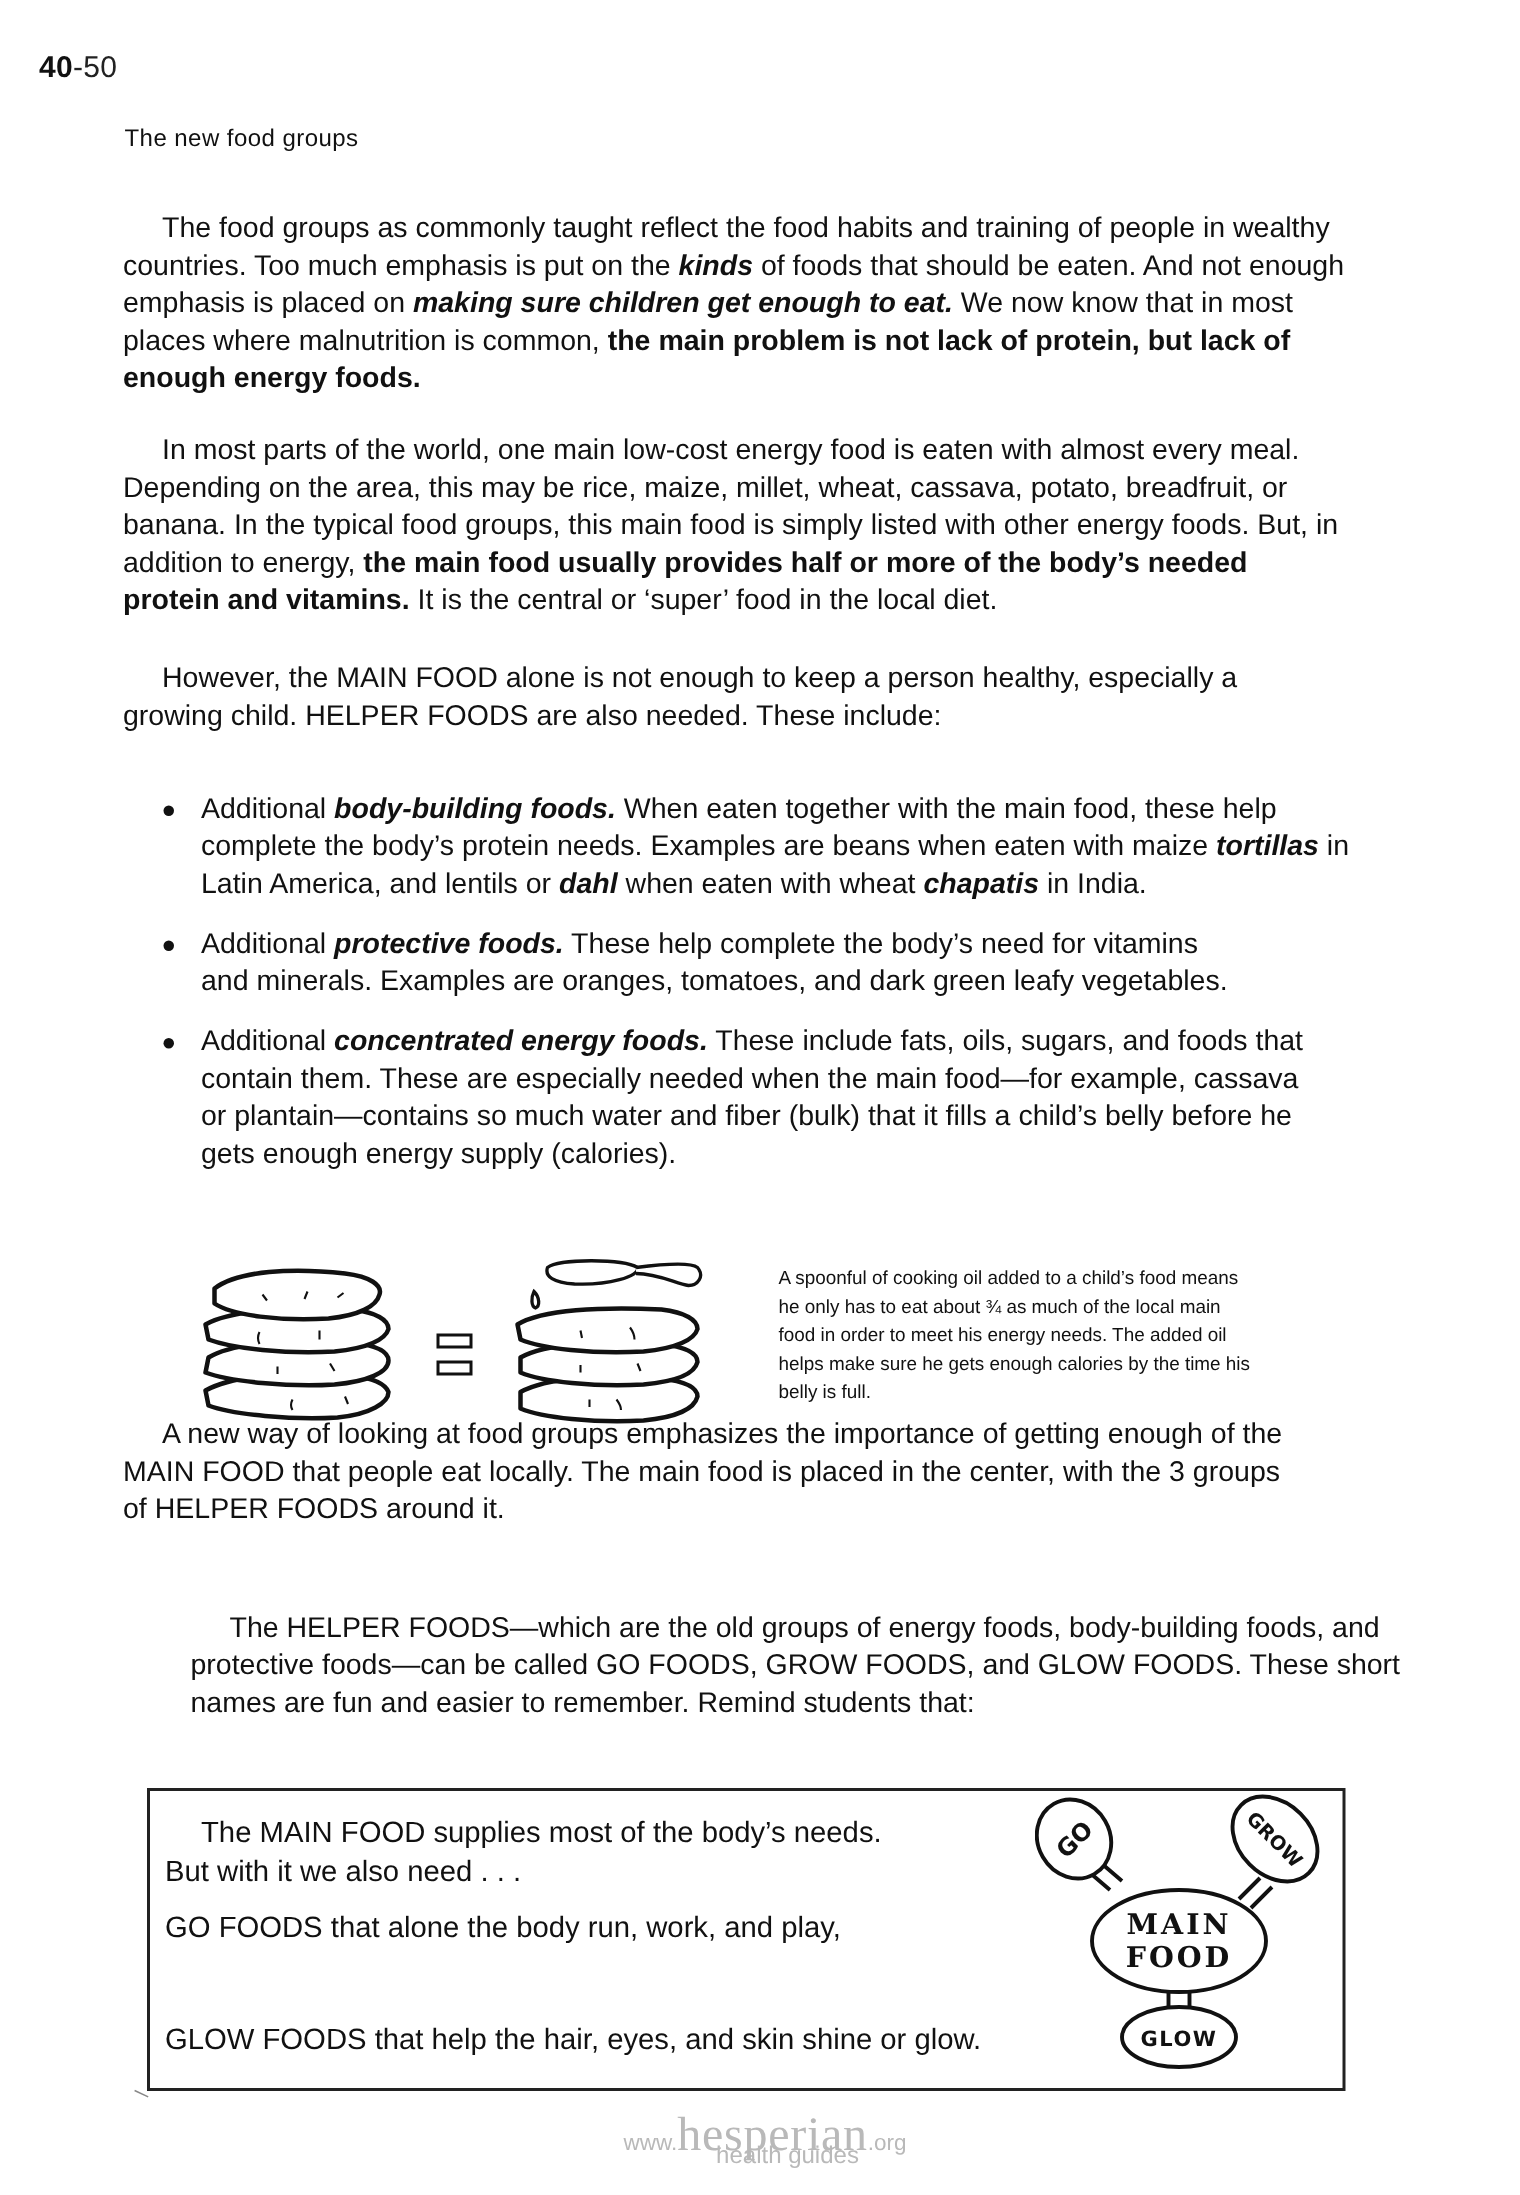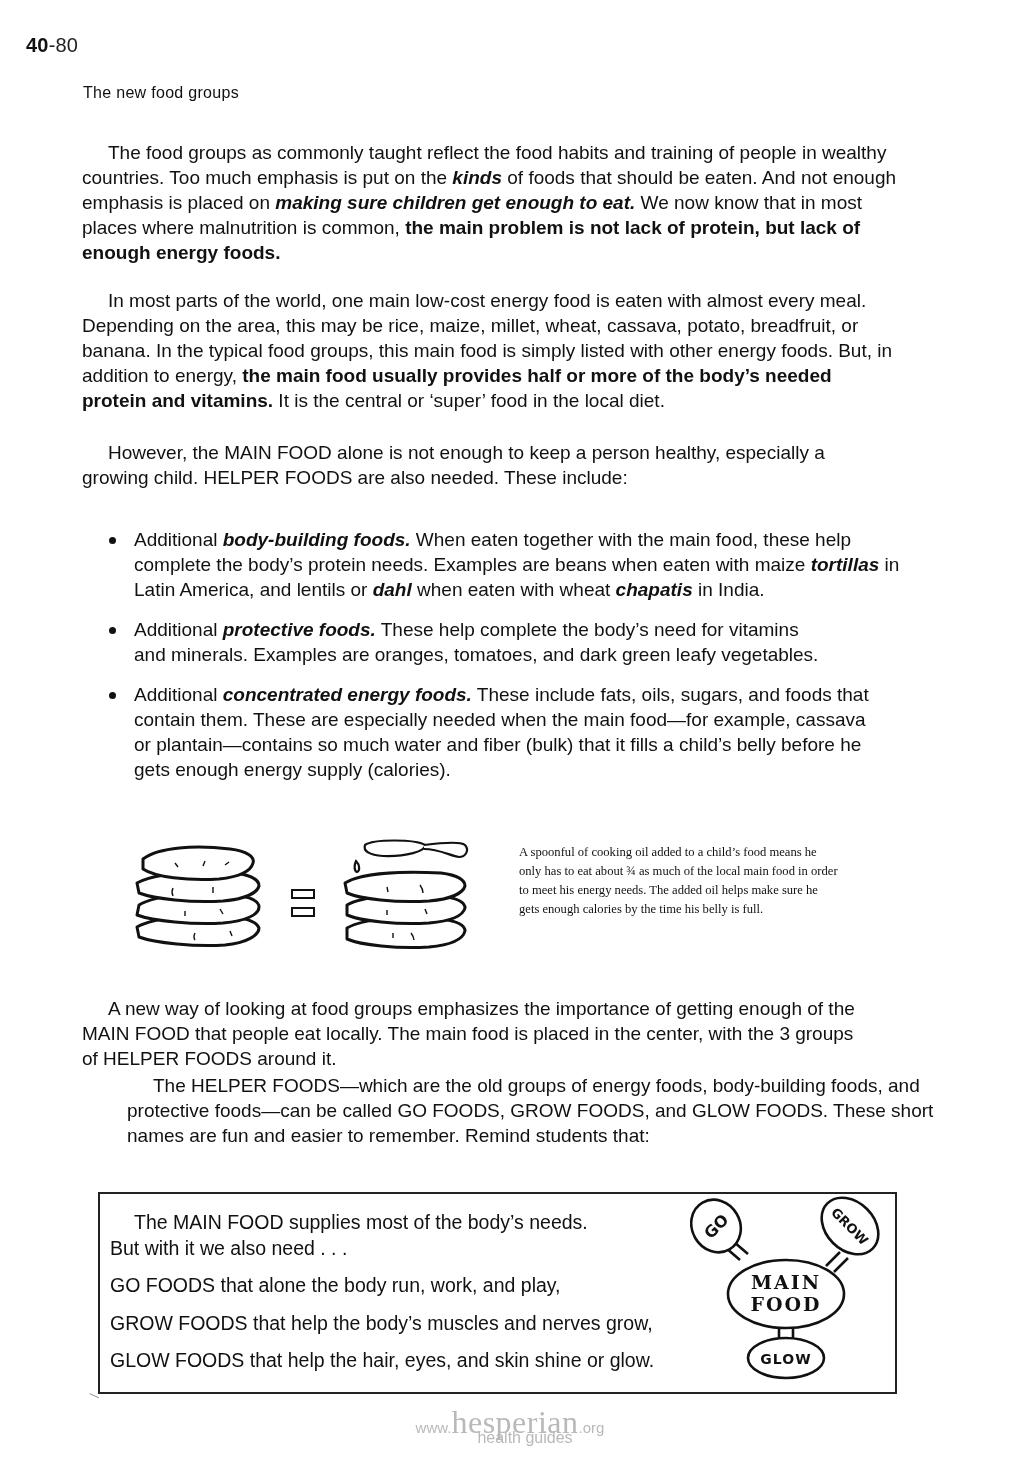--- a/index.html
+++ b/index.html
@@ -25,21 +25,21 @@
   ul.bullets { list-style: none; margin: 0; padding: 0; position: absolute; left: 106px; width: 800px; }
   ul.bullets li { position: relative; padding-left: 28px; font-size: 19px; line-height: 25px; }
   ul.bullets li .dot {
     position: absolute; left: 3px; top: 10px; width: 7px; height: 7px; border-radius: 50%; background: #111;
   }
   .figure {
     position: absolute; left: 125px; top: 835px; width: 380px; height: 125px;
   }
   .caption {
     position: absolute; left: 519px; top: 843px; width: 320px;
-    font-family: Liberation Serif, serif; font-size: 12.6px; line-height: 19px; color: #111;
+    font-family: Liberation Sans, sans-serif; font-size: 12.6px; line-height: 19px; color: #111;
   }
   .reminder-box {
     position: absolute; left: 98px; top: 1192px; width: 799px; height: 202px;
     border: 2px solid #222; box-sizing: border-box;
   }
   .reminder-line {
     position: absolute; left: 10px; font-size: 19.5px; line-height: 24px; white-space: nowrap;
   }
   .diagram { position: absolute; left: 690px; top: 1196px; width: 200px; height: 186px; }
   .footer {
@@ -49,21 +49,21 @@
   .footer .brand { font-family: "Liberation Serif", serif; font-size: 32px; letter-spacing: 0.5px; }
   .footer .org { font-family: "Liberation Sans", sans-serif; font-size: 15px; }
   .footer .tag { font-family: "Liberation Sans", sans-serif; font-size: 16px; margin-top: -12px; margin-left: 30px; }
   .footer-row { display: flex; align-items: baseline; justify-content: center; }
   .corner-mark { position: absolute; left: 88px; top: 1395px; width: 10px; height: 6px; border-top: 1px solid #888; transform: rotate(25deg); }
 </style>
 </head>
 <body>
 
 <div class="page-number">
-  <span class="chap">40</span><span class="pg">-80</span>
+  <span class="chap">40</span><span class="pg">-50</span>
 </div>
 
 <h1 class="title">The new food groups</h1>
 
 <div class="para indent" style="top:140px; width:822px;"><span>The food groups as commonly taught reflect the food habits and training of people in wealthy countries. Too much emphasis is put on the </span><span class="bi">kinds</span><span> of foods that should be eaten. And not enough emphasis is placed on </span><span class="bi">making sure children get enough to eat.</span><span> We now know that in most places where malnutrition is common, </span><span class="b">the main problem is not lack of protein, but lack of enough energy foods.</span></div>
 
 <div class="para indent" style="top:288px; width:815px;"><span>In most parts of the world, one main low-cost energy food is eaten with almost every meal. Depending on the area, this may be rice, maize, millet, wheat, cassava, potato, breadfruit, or banana. In the typical food groups, this main food is simply listed with other energy foods. But, in addition to energy, </span><span class="b">the main food usually provides half or more of the body’s needed protein and vitamins.</span><span> It is the central or ‘super’ food in the local diet.</span></div>
 
 <div class="para indent" style="top:440px; width:800px;"><span>However, the MAIN FOOD alone is not enough to keep a person healthy, especially a growing child. HELPER FOODS are also needed. These include:</span></div>
 
@@ -118,29 +118,28 @@
     <g fill="#fff" stroke="#111" stroke-width="2.2">
       <path d="M240 10 C248 4 290 4 300 10 C302 16 280 22 258 21 C244 20 238 16 240 10 Z"></path>
       <path d="M299 10 C315 8 335 6 340 10 C345 16 340 22 334 22 C326 21 314 14 299 14"></path>
       <path d="M231 26 C229 30 229 36 232 37 C235 36 235 30 231 26 Z"></path>
     </g>
   </svg>
 </div>
 
 <div class="caption">A spoonful of cooking oil added to a child’s food means he only has to eat about ¾ as much of the local main food in order to meet his energy needs. The added oil helps make sure he gets enough calories by the time his belly is full.</div>
 
-<div class="para indent" style="top:996px; width:790px;"><span>A new way of looking at food groups emphasizes the importance of getting enough of the MAIN FOOD that people eat locally. The main food is placed in the center, with the 3 groups of HELPER FOODS around it.</span></div>
+<div class="para indent" style="top:944px; width:790px;"><span>A new way of looking at food groups emphasizes the importance of getting enough of the MAIN FOOD that people eat locally. The main food is placed in the center, with the 3 groups of HELPER FOODS around it.</span></div>
 
 <div class="para indent" style="top:1073px; width:812px;margin-left:45px;"><span>The HELPER FOODS—which are the old groups of energy foods, body-building foods, and protective foods—can be called GO FOODS, GROW FOODS, and GLOW FOODS. These short names are fun and easier to remember. Remind students that:</span></div>
 
 <div class="reminder-box">
   <div class="reminder-line" style="top:16px; left:34px;">The MAIN FOOD supplies most of the body’s needs.</div>
   <div class="reminder-line" style="top:42px;">But with it we also need . . .</div>
   <div class="reminder-line" style="top:79px;">GO FOODS that alone the body run, work, and play,</div>
-  <div class="reminder-line" style="top:117px;">GROW FOODS that help the body’s muscles and nerves grow,</div>
   <div class="reminder-line" style="top:154px;">GLOW FOODS that help the hair, eyes, and skin shine or glow.</div>
 </div>
 
 <div class="diagram">
   <svg width="200" height="186" viewBox="0 0 200 186">
     <g fill="#fff" stroke="#111" stroke-width="2.6">
 
       <path d="M36 52 L50 64 M44 46 L58 58"></path>
       <path d="M150 56 L136 70 M158 62 L144 76"></path>
       <path d="M89 130 L89 144 M103 130 L103 144"></path>

